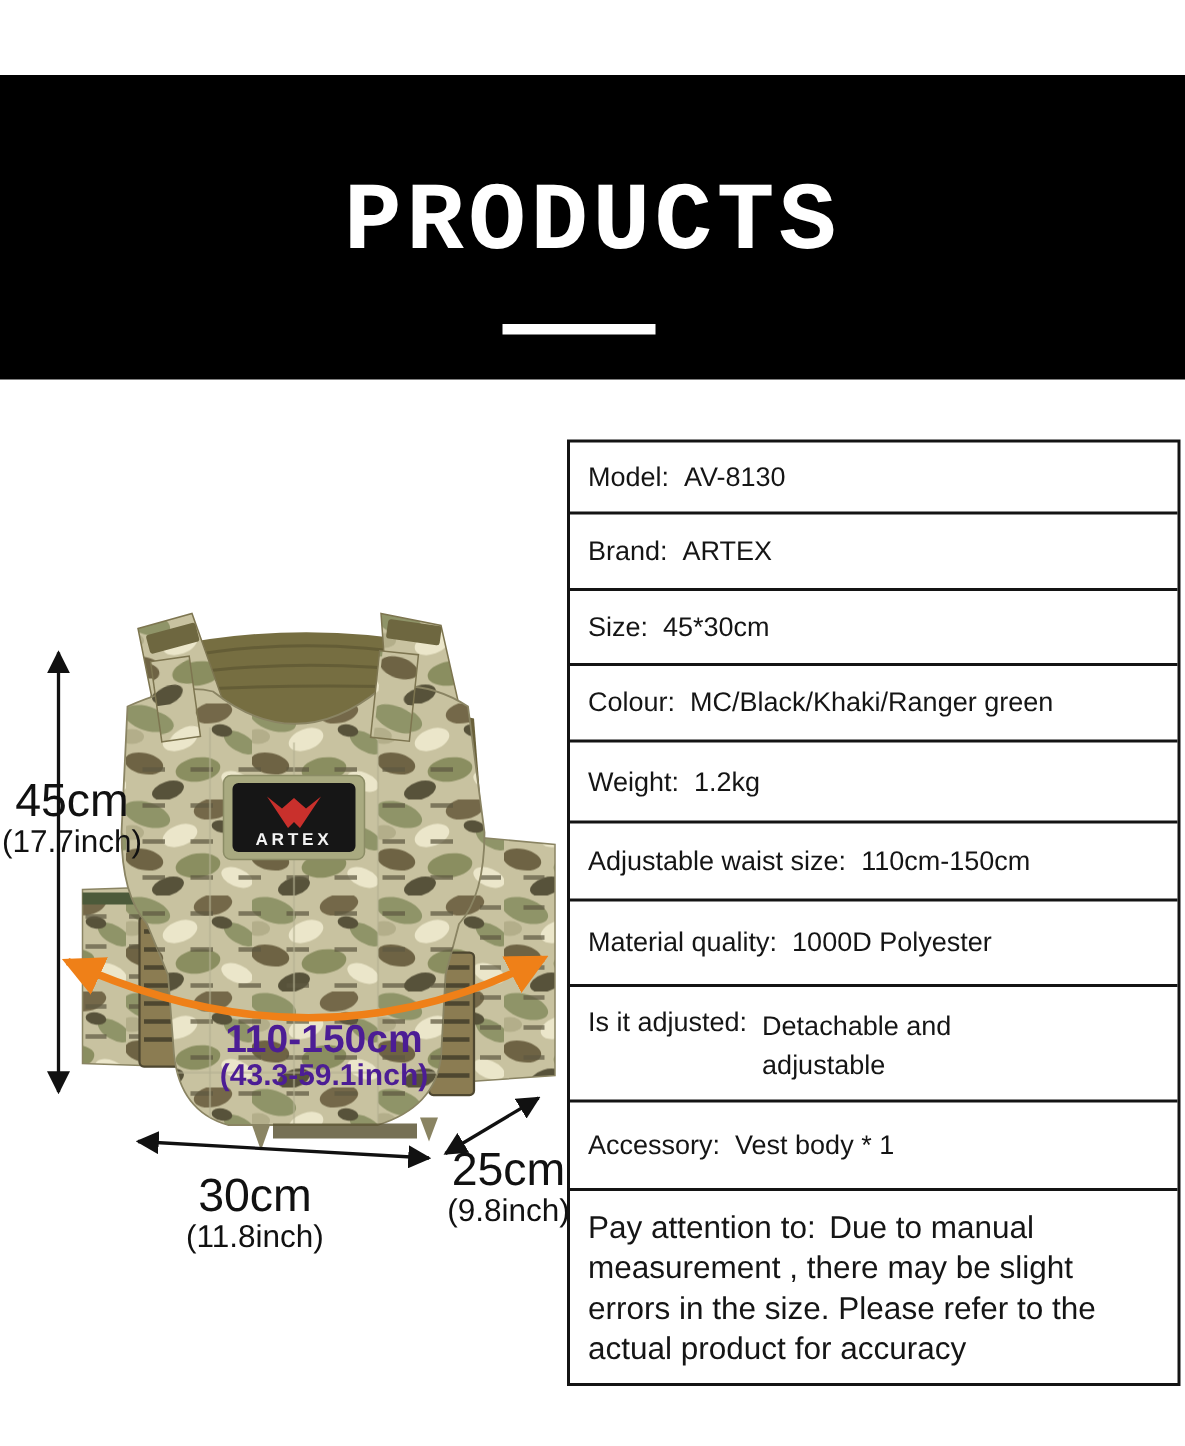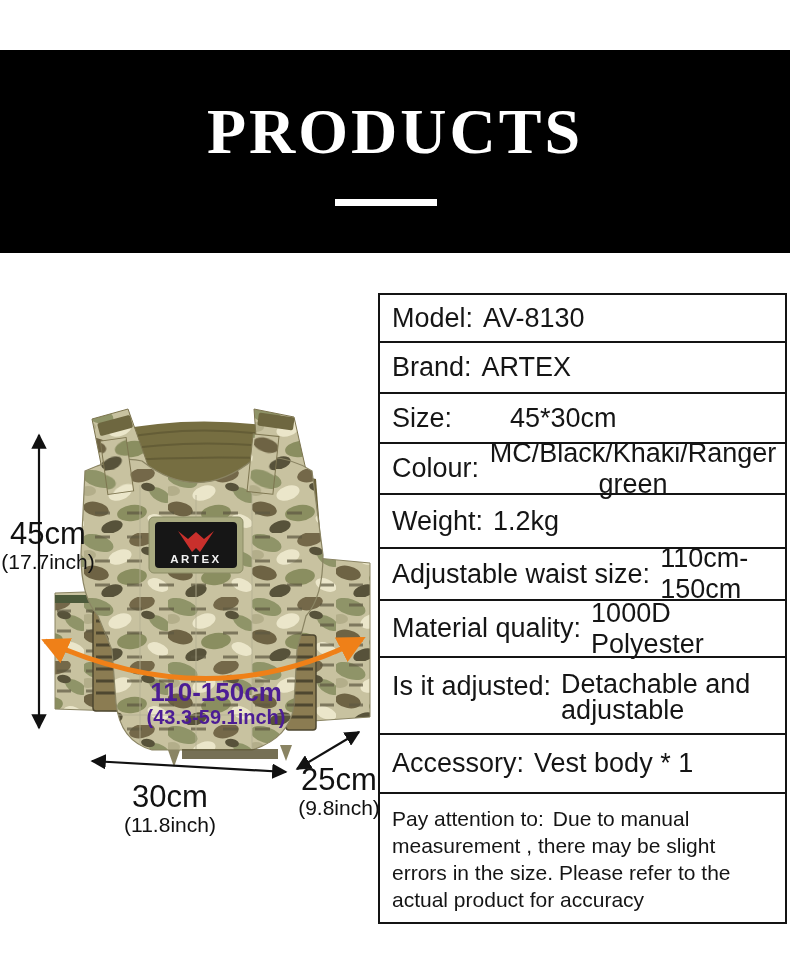--- a/index.html
+++ b/index.html
@@ -2,21 +2,21 @@
 <html><head>
 <meta charset="utf-8">
 <style>
   html,body{margin:0;padding:0;background:#ffffff;}
   #screen{position:relative;width:790px;height:964px;background:#ffffff;overflow:hidden;
           font-family:"Liberation Sans",sans-serif;color:#151515;}
 
   
   .banner{position:absolute;left:0;top:50px;width:790px;height:203px;background:#000000;
           display:flex;flex-direction:column;align-items:center;}
-  .banner h1{margin:0;padding-top:49px;font-family:Liberation Serif, serif;font-weight:700;
+  .banner h1{margin:0;padding-top:66px;font-family:Liberation Mono, monospace;font-weight:700;
              font-size:64px;line-height:66px;letter-spacing:3px;color:#ffffff;}
   .underline{width:102px;height:7px;background:#ffffff;margin-top:34px;transform:translateX(-9px);}
 
   
   .figure{position:absolute;left:0;top:0;width:400px;height:964px;}
   .vest-svg{position:absolute;left:0;top:405px;}
 
   .dim{position:absolute;text-align:center;color:#111111;}
   .dim .big{font-size:31px;line-height:33px;}
   .dim .small{font-size:21px;line-height:23px;}
@@ -24,26 +24,26 @@
   .dim-width{left:103px;top:780px;width:134px;}
   .dim-depth{left:287px;top:763px;width:104px;}
   .dim-waist{left:108px;top:679px;width:216px;color:#4c1d95;}
   .dim-waist .big{font-size:26px;line-height:27px;font-weight:700;}
   .dim-waist .small{font-size:20px;line-height:22px;font-weight:700;}
 
   
   .spec-table{position:absolute;left:378px;top:293px;width:409px;background:#ffffff;
               border:2px solid #141414;box-sizing:border-box;}
   .spec-row{display:flex;align-items:center;border-bottom:2px solid #141414;
-            padding:0 8px 0 12px;font-size:27px;box-sizing:border-box;}
+            padding:0 8px 0 12px;font-size:18px;box-sizing:border-box;}
   .spec-row .lbl{white-space:nowrap;}
   .spec-row .val{margin-left:10px;}
   .spec-row:nth-of-type(1){height:48px;}
   .spec-row:nth-of-type(2){height:51px;}
-  .spec-row:nth-of-type(3){height:50px;gap:48px;}
+  .spec-row:nth-of-type(3){height:50px;}
   .spec-row:nth-of-type(4){height:51px;text-align:center;}
   .spec-row:nth-of-type(5){height:54px;}
   .spec-row:nth-of-type(6){height:52px;}
   .spec-row:nth-of-type(7){height:57px;}
   .spec-row:nth-of-type(8){height:77px;align-items:flex-start;padding-top:13px;}
   .spec-row:nth-of-type(8) .val{max-width:195px;line-height:26px;}
   .spec-row:nth-of-type(9){height:59px;}
   .spec-note{display:block;border-bottom:none;height:128px;padding:11px 10px 0 12px;
              font-size:21px;line-height:27px;box-sizing:border-box;}
   .spec-note .lbl{margin-right:9px;}

